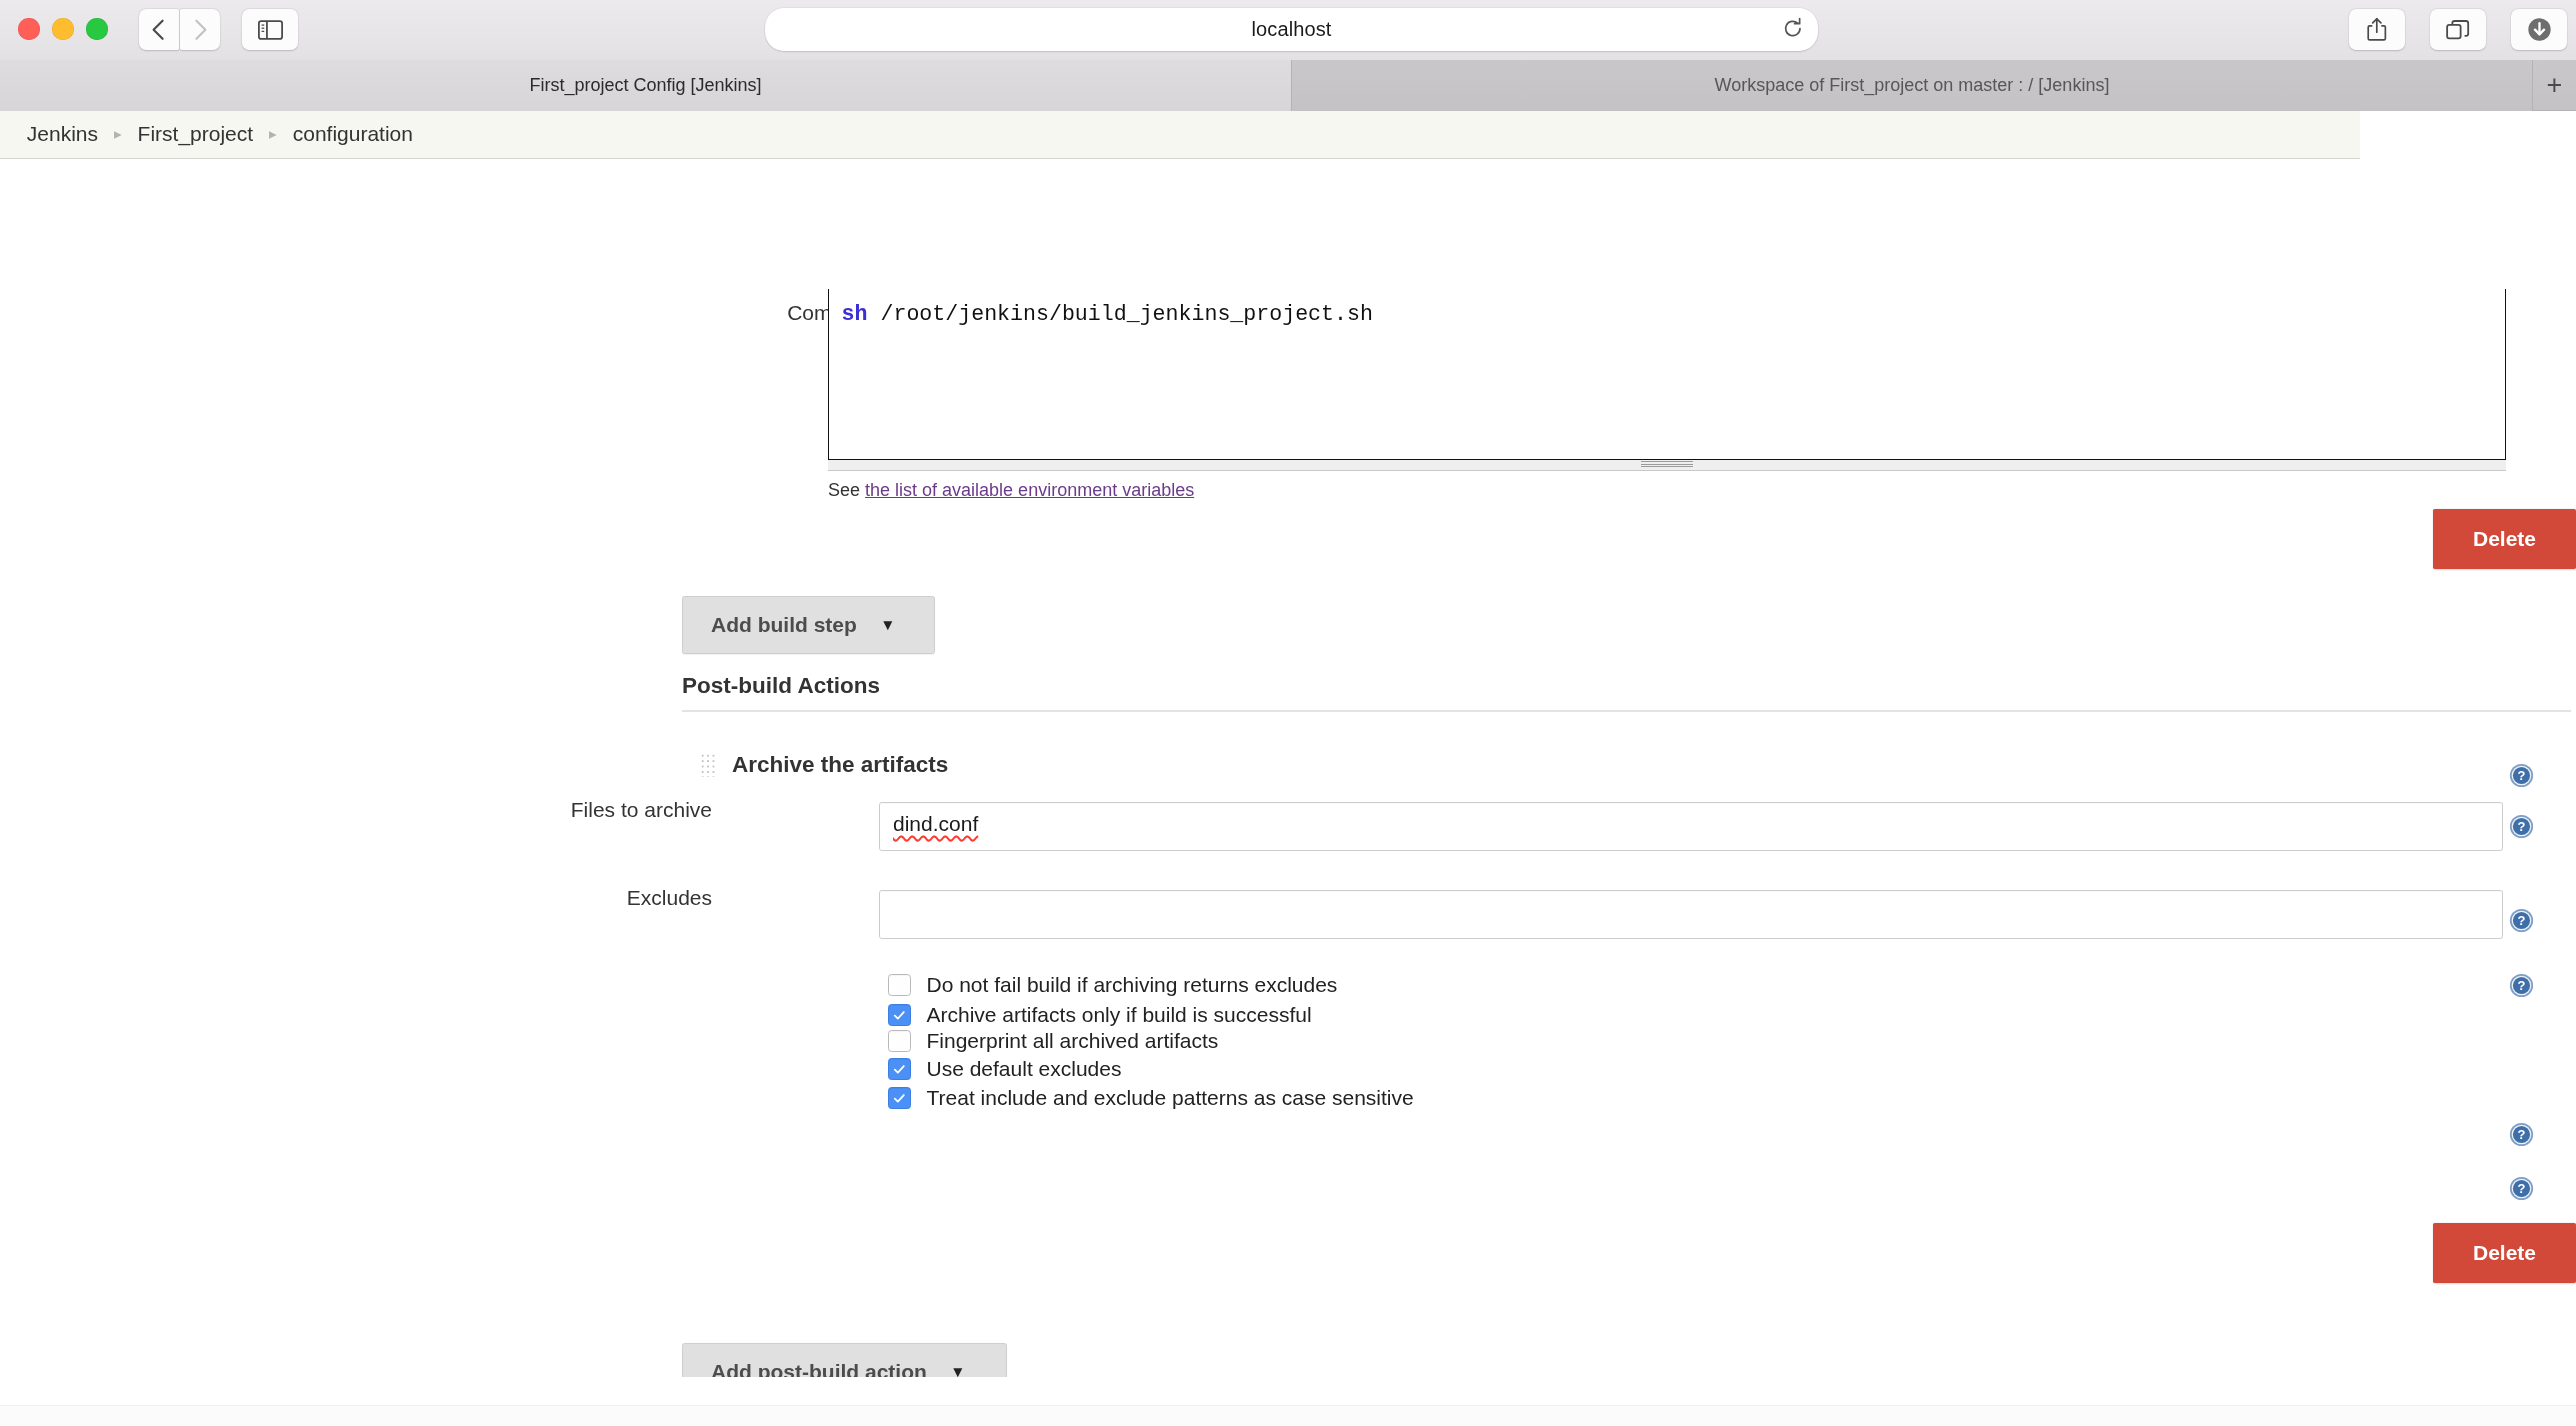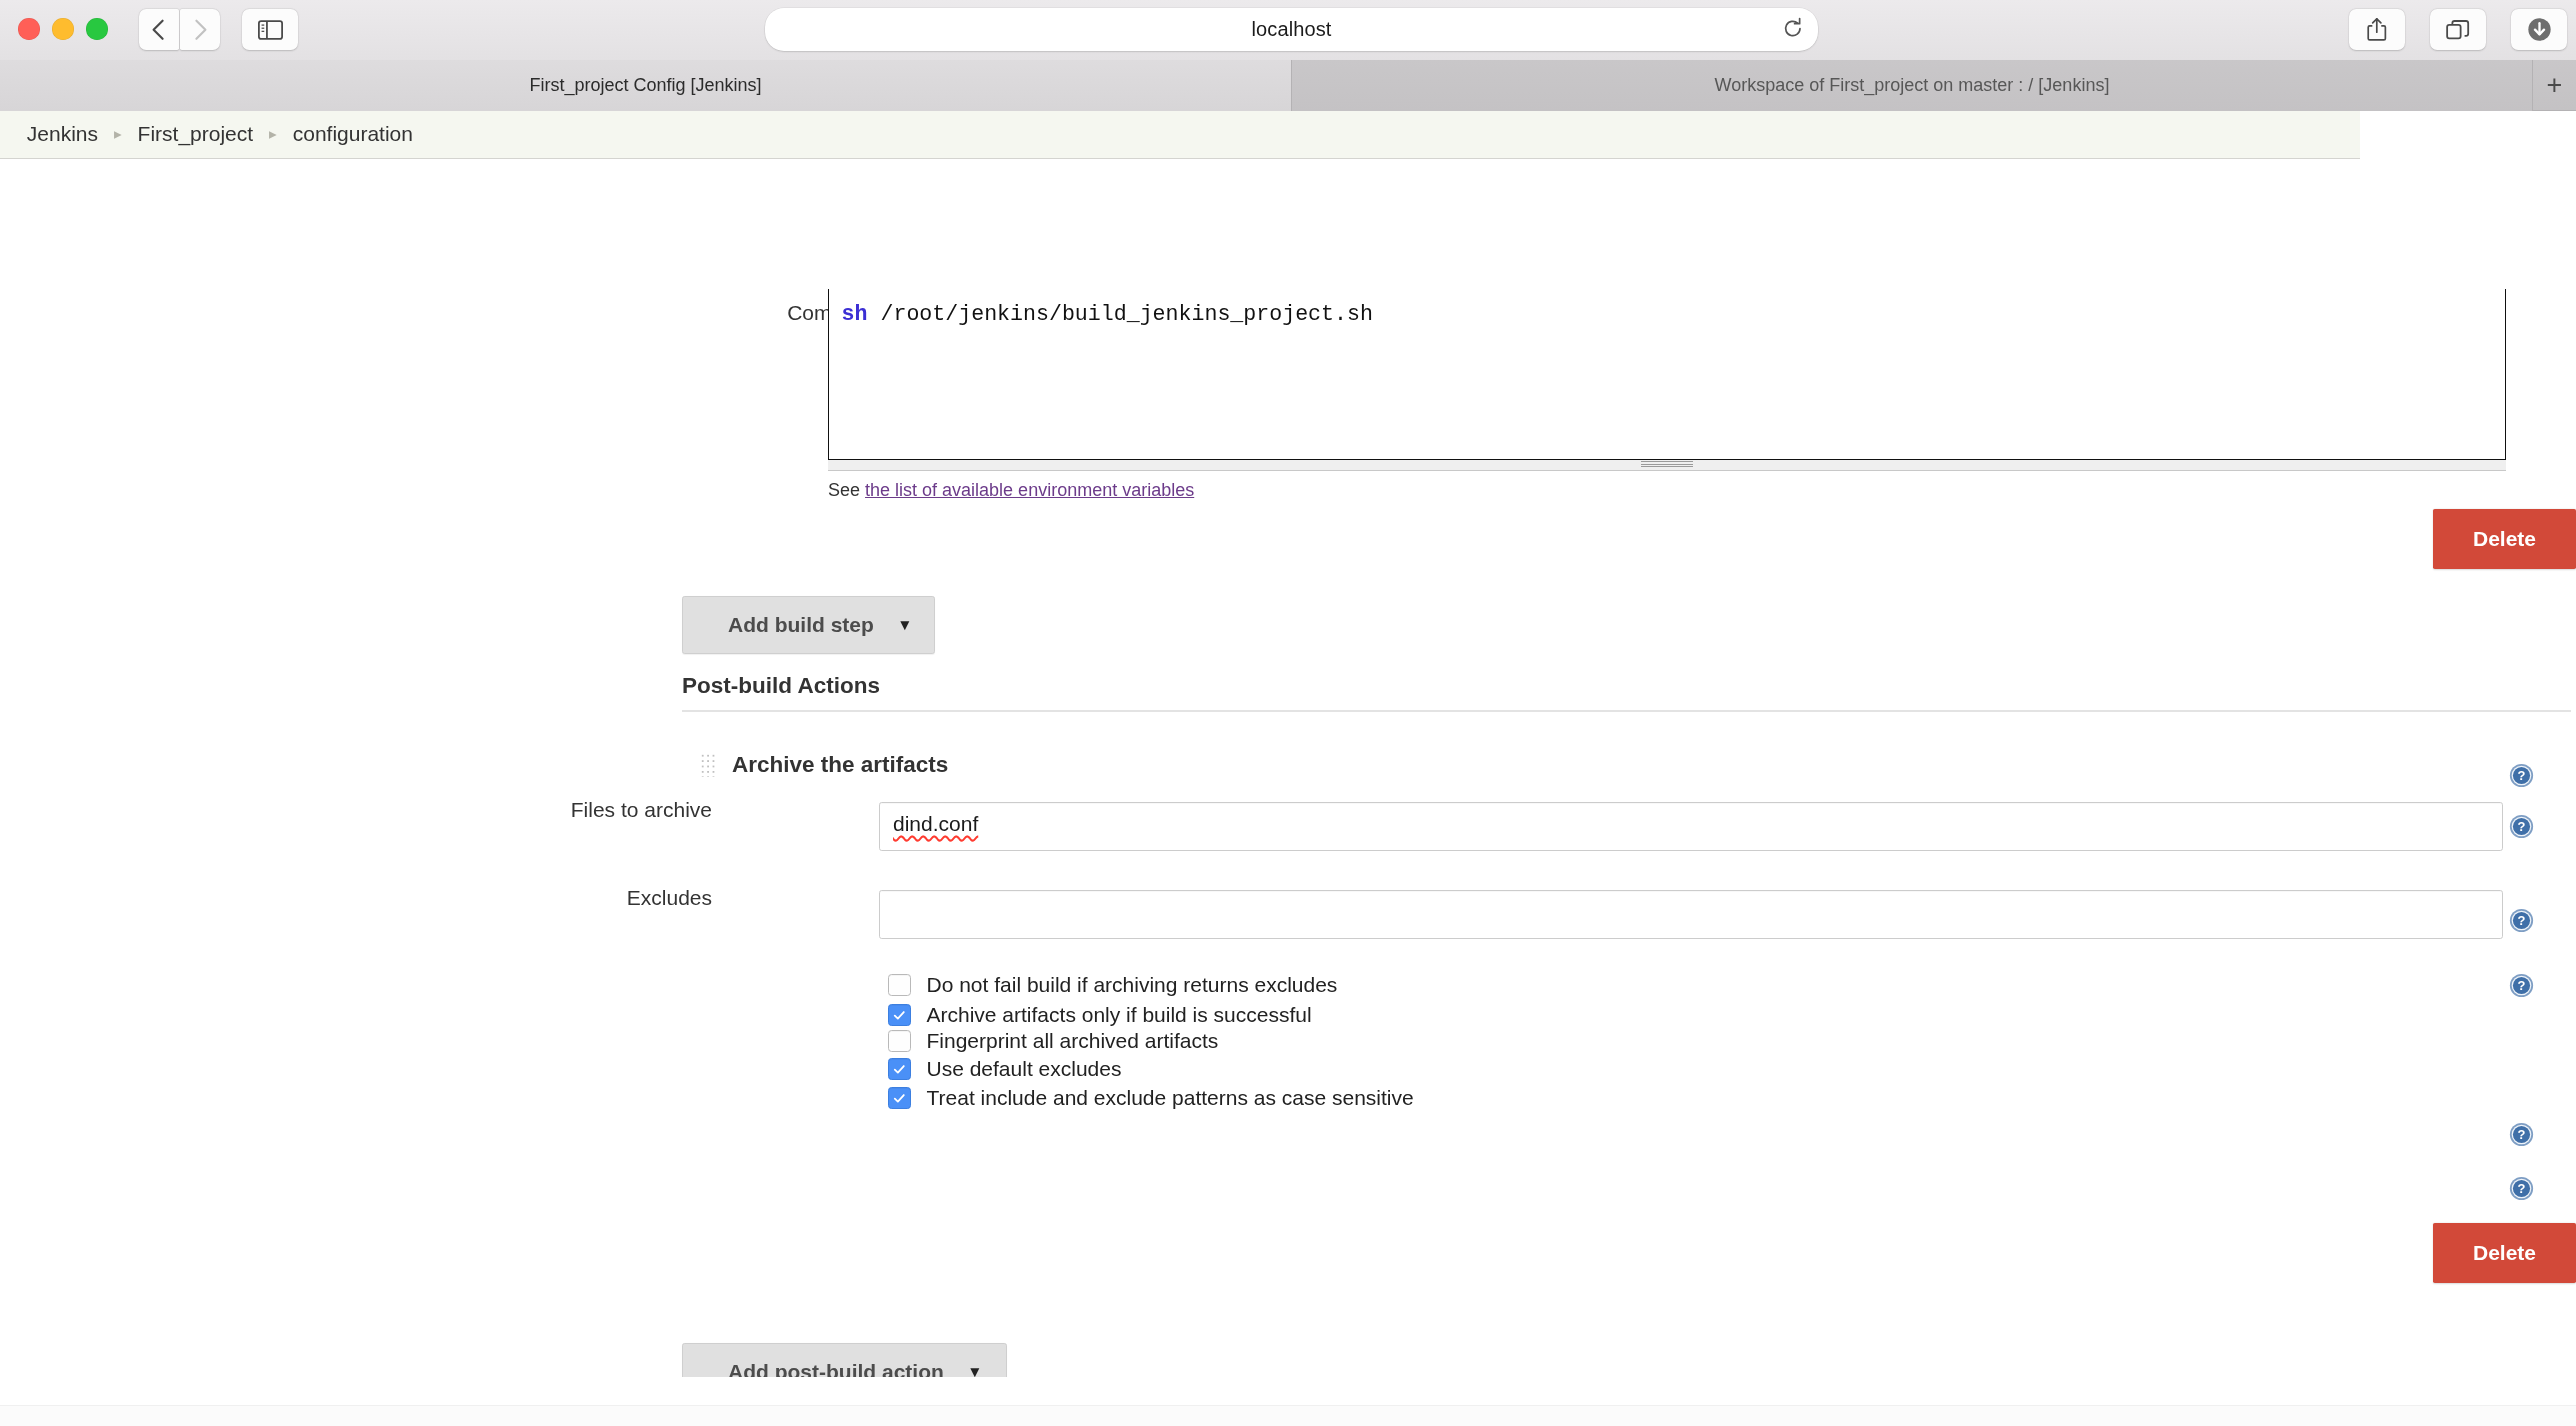--- a/index.html
+++ b/index.html
@@ -200,21 +200,21 @@
     background:#e0e0e0;
     border:0.9px solid #cfcfcf;
     border-radius:2.7px;
     color:#4c4c4c;
     font-size:21px;
     font-weight:bold;
     display:flex; align-items:center;
     cursor:pointer;
     box-shadow:0 0.9px 0.9px rgba(0,0,0,.06);
   }
-  .btn-grey .lbl{ padding-left:45px; }
+  .btn-grey .lbl{ padding-left:28px; }
   .btn-grey .caret{
     margin-left:23.5px;
     font-size:15.3px;
     color:#222;
   }
   .btn-addbuild{ left:682px; top:437px; width:253px; height:58px; }
   .btn-addpost { left:682px; top:1184px; width:325px; height:58px; }
 
   
   .section-head{

